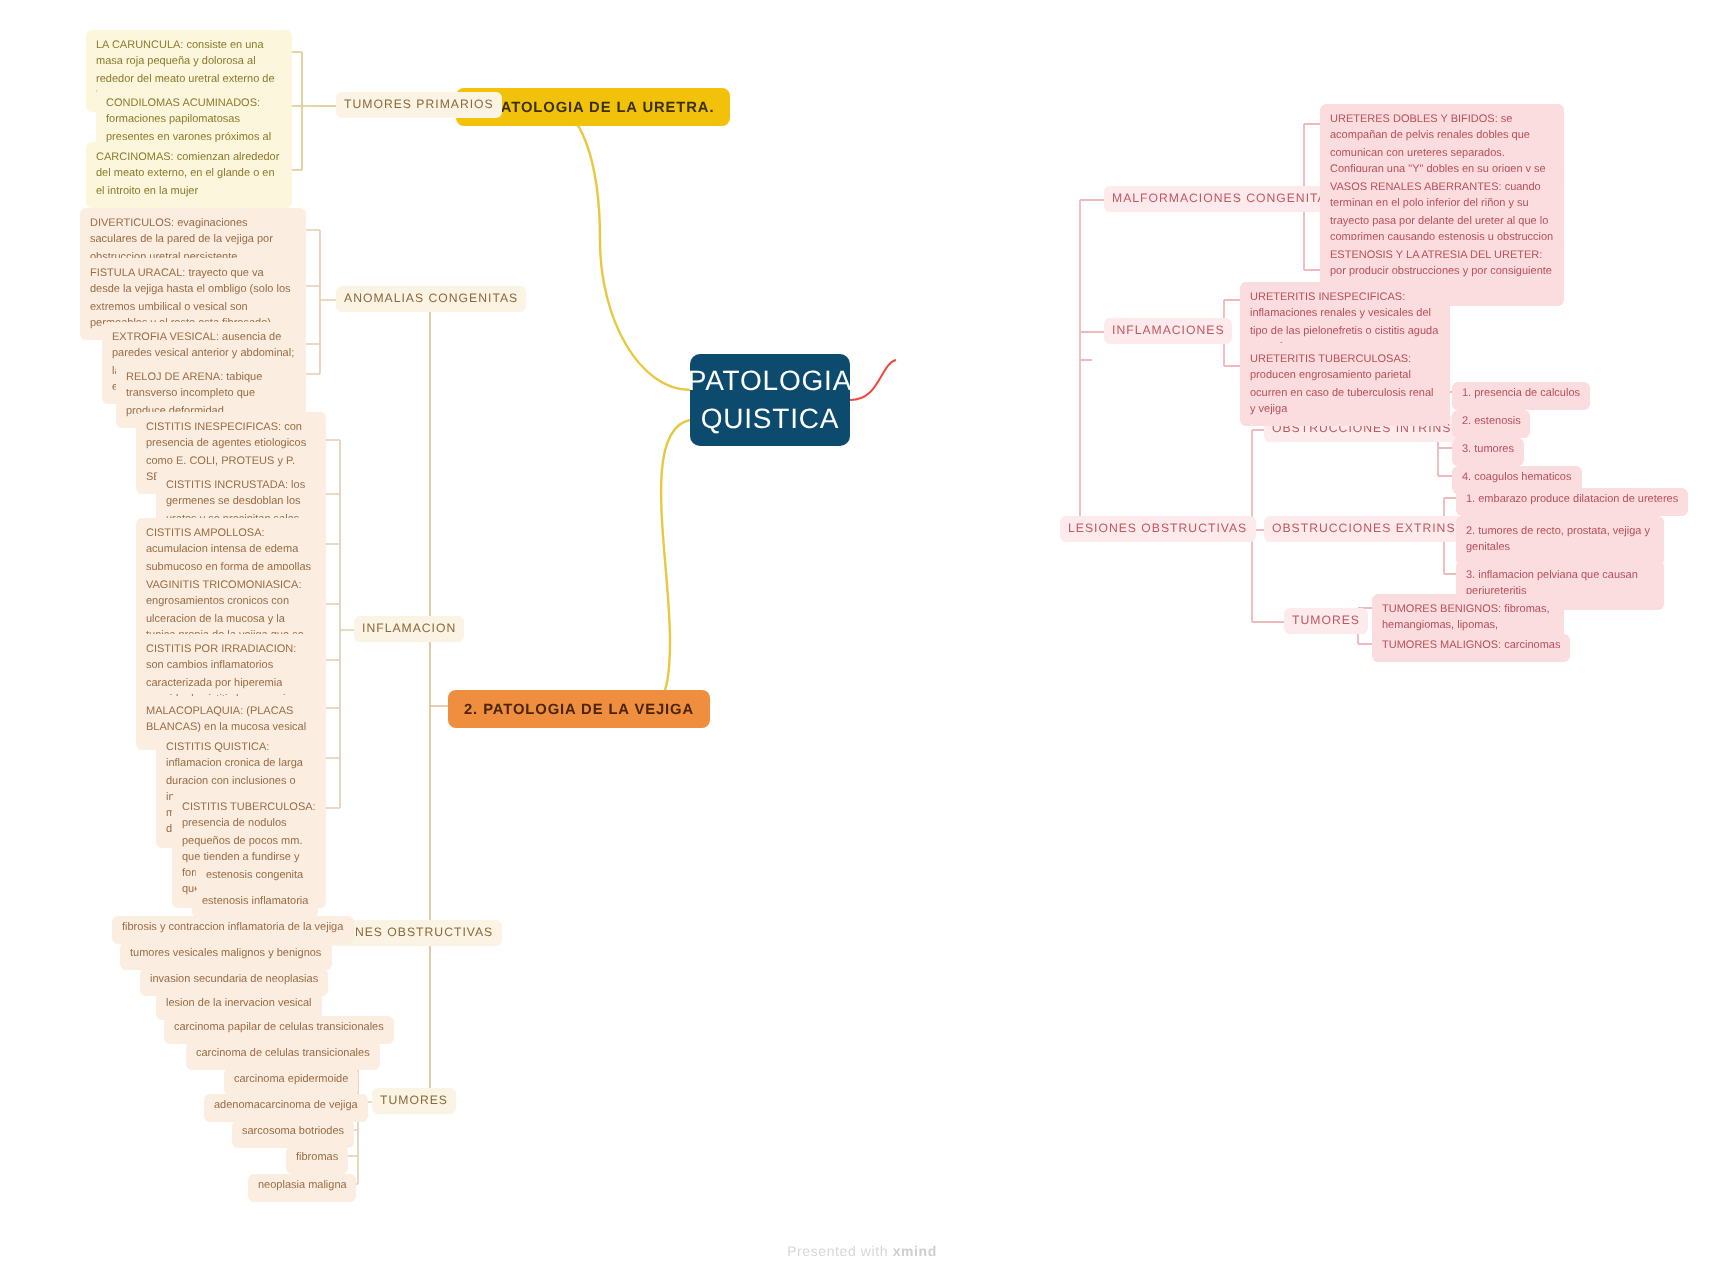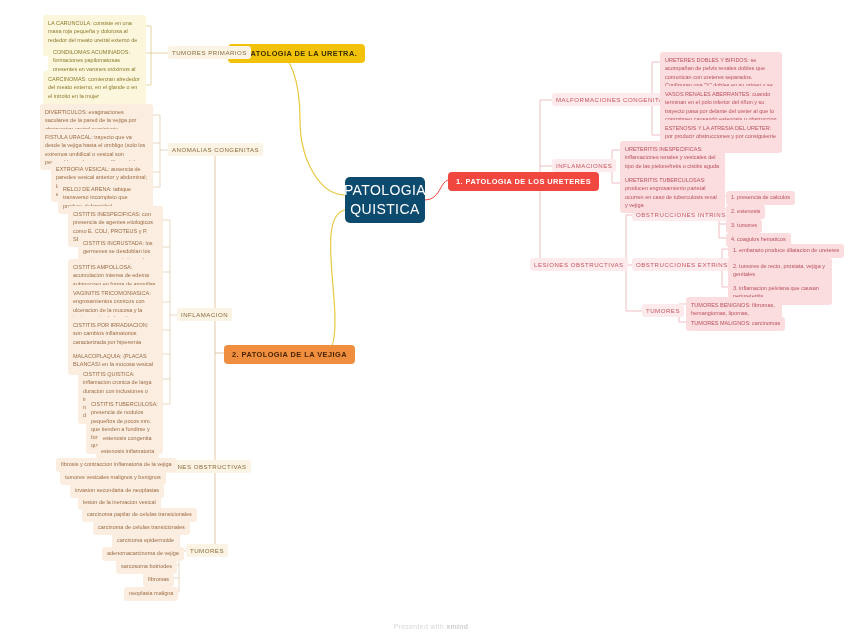--- a/index.html
+++ b/index.html
@@ -122,23 +122,20 @@
     <path d="M679,304 L686,304 M679,322 L686,322" stroke="#eeb8bd" stroke-width="0.9" fill="none"></path>
   </svg>
 
   <div class="node root" style="left:345px; top:177px; width:80px; height:46px;">
     <div>
       <div>PATOLOGIA</div>
       <div>QUISTICA</div>
     </div>
   </div>
 
-  <div class="node main-pill pill-red" style="left:448px; top:172px;">
-    <span>1. PATOLOGIA DE LOS URETERES</span>
-  </div>
 
   <div class="node main-pill pill-yellow" style="left:228px; top:44px;">
     <span>3. PATOLOGIA DE LA URETRA.</span>
   </div>
 
   <div class="node main-pill pill-orange" style="left:224px; top:345px;">
     <span>2. PATOLOGIA DE LA VEJIGA</span>
   </div>
 
   <div class="node cat cat-cream" style="left:168px; top:46px;">

